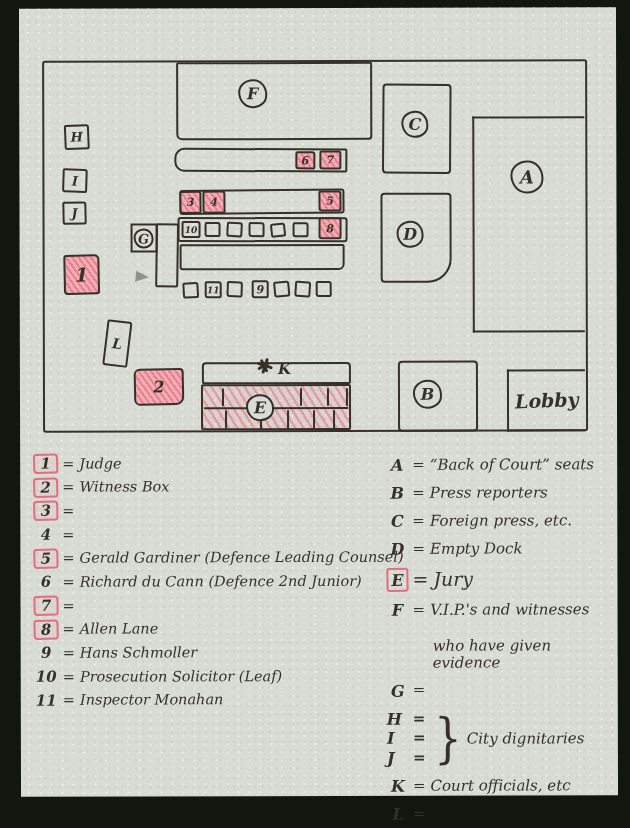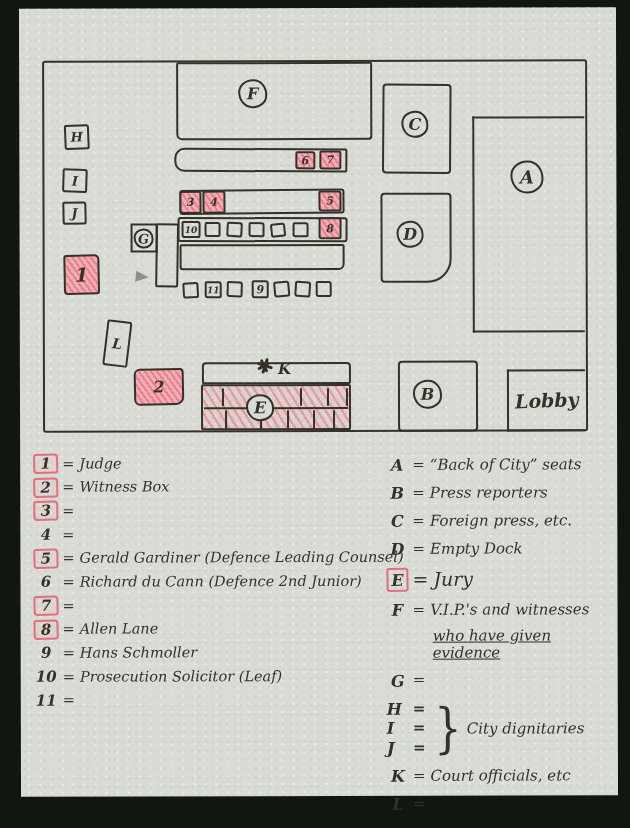--- a/index.html
+++ b/index.html
@@ -56,21 +56,21 @@
   .lrow{display:flex; align-items:center; height:23.7px; font:italic 14.5px/1 "DejaVu Serif", serif; white-space:nowrap;}
   .nbox{width:25px; height:20px; display:flex; align-items:center; justify-content:center;
         font:italic 700 15px "DejaVu Serif", serif; flex:0 0 25px;}
   .nbox.boxed{border:2px solid var(--pinkline); border-radius:3px 4px 3px 4px; background:rgba(240,161,170,.14); transform:rotate(-1deg);}
   .eq{margin:0 5px 0 4px;}
   .legend-right{position:absolute; left:366px; top:448px; width:228px;}
   .rrow{display:flex; align-items:center; font:italic 15px/1.15 "DejaVu Serif", serif; margin-bottom:9px; white-space:nowrap;}
   .rkey{width:22px; flex:0 0 22px; font:italic 700 16px "DejaVu Serif", serif; display:flex; justify-content:center;}
   .rkey.boxed{border:2px solid var(--pinkline); border-radius:3px; height:24px; align-items:center; transform:rotate(-1deg);}
   .rrow.jury-row{font-size:19px;}
-  .frow .f2{padding-left:46px; margin-top:8px;text-decoration:underline;}
+  .frow .f2{padding-left:46px; margin-top:18px;}
   .hijrow{display:flex; align-items:center; margin-bottom:9px;}
   .hijcol div{font:italic 700 15px/1.3 "DejaVu Serif", serif; display:flex;}
   .brace{font:400 54px/58px "DejaVu Serif", serif; transform:scaleX(.8); margin:0 2px 0 0;}
   .lobbytext{font:italic 700 19px "DejaVu Serif", serif; transform:rotate(-2deg);}
   .ktext{font:italic 700 15px "DejaVu Serif", serif;}
 </style>
 </head>
 <body>
 
 <div class="paper">
@@ -215,28 +215,29 @@
       <span>Hans Schmoller</span>
     </div>
     <div class="lrow">
       <span class="nbox">10</span>
       <span class="eq">=</span>
       <span>Prosecution Solicitor (Leaf)</span>
     </div>
     <div class="lrow">
       <span class="nbox">11</span>
       <span class="eq">=</span>
+      <span>Inspector Monahan</span>
     </div>
   </div>
 
   <div class="legend-right">
     <div class="rrow">
       <span class="rkey">A</span>
       <span class="eq">=</span>
-      <span>“Back of City” seats</span>
+      <span>“Back of Court” seats</span>
     </div>
     <div class="rrow">
       <span class="rkey">B</span>
       <span class="eq">=</span>
       <span>Press reporters</span>
     </div>
     <div class="rrow">
       <span class="rkey">C</span>
       <span class="eq">=</span>
       <span>Foreign press, etc.</span>

